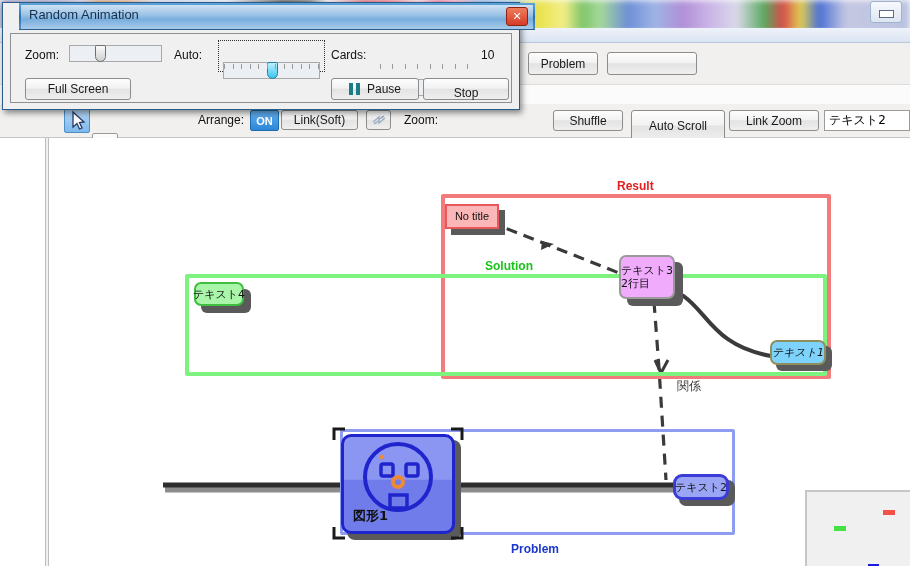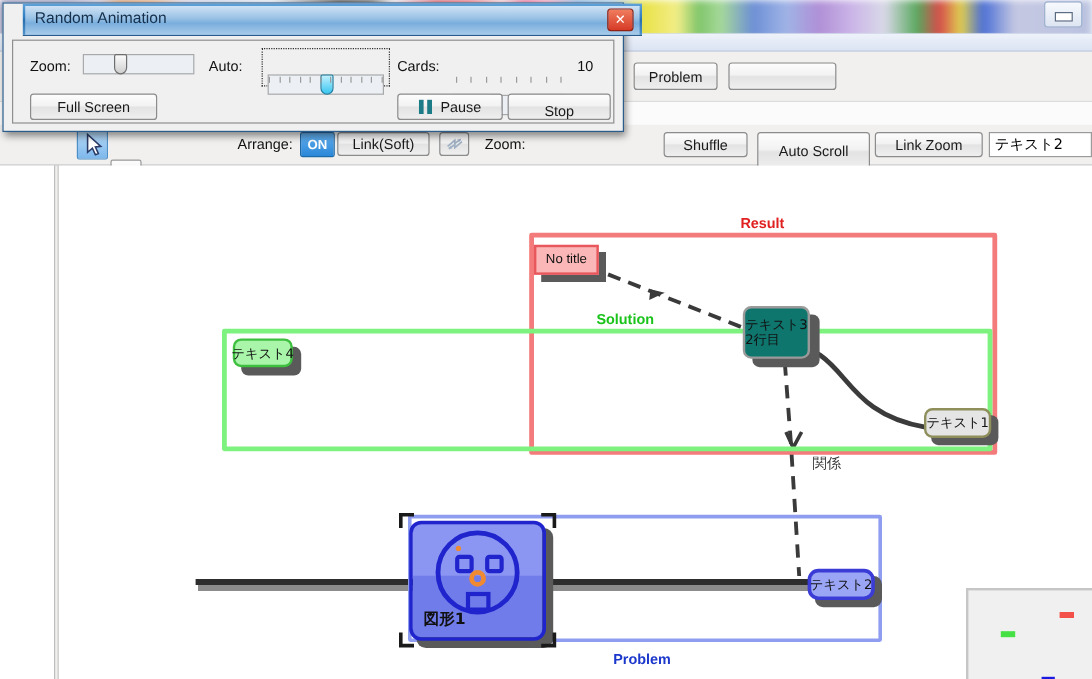--- a/index.html
+++ b/index.html
@@ -205,41 +205,41 @@
     <path d="M116 350 L632 350" fill="none" stroke="#8c8c8c" stroke-width="9"></path>
     <path d="M114 347 L630 347" fill="none" stroke="#2e2e2e" stroke-width="5"></path>
     <path d="M392 338 l-13 9 l13 9" fill="none" stroke="#7a7a7a" stroke-width="4"></path>
     <path d="M390 336 l-13 9 l13 9" fill="none" stroke="#2e2e2e" stroke-width="3"></path>
   </svg>
 
   <div class="region" style="left:392px;top:56px;width:390px;height:185px;border:4px solid #f47b7b;"></div>
   <div class="region-label" style="left:568px;top:41px;color:#e02020;text-align:center;">Result</div>
 
   <div class="region" style="left:136px;top:136px;width:642px;height:102px;border:4px solid #7ef27e;"></div>
-  <div class="region-label" style="left:436px;top:121px;color:#19c319;margin-left:12px;">Solution</div>
+  <div class="region-label" style="left:436px;top:121px;color:#19c319;">Solution</div>
 
   <div class="region" style="left:291px;top:291px;width:395px;height:106px;border:3px solid #8f9df0;"></div>
   <div class="region-label" style="left:462px;top:404px;color:#1c38cc;">Problem</div>
 
   <div class="card-shadow" style="left:402px;top:72px;width:54px;height:25px;"></div>
   <div class="card" style="left:396px;top:66px;width:54px;height:25px;
        background:#fbb7b7;border:2px solid #e8575c;">No title</div>
 
   <div class="card-shadow" style="left:152px;top:151px;width:50px;height:24px;border-radius:6px;"></div>
   <div class="card" style="left:145px;top:144px;width:50px;height:24px;border-radius:7px;
        background:#a9f5a9;border:2px solid #3fbf3f;font-family:'DejaVu Sans',sans-serif;">テキスト4</div>
 
   <div class="card-shadow" style="left:578px;top:124px;width:56px;height:44px;border-radius:6px;"></div>
   <div class="card" style="left:570px;top:117px;width:56px;height:44px;border-radius:7px;
-       background:#0f766e;border:2px solid #9a9a9a;font-family:'DejaVu Sans',sans-serif;">テキスト3
+       background:#f0abfc;border:2px solid #9a9a9a;font-family:'DejaVu Sans',sans-serif;">テキスト3
 2行目</div>
 
   <div class="card-shadow" style="left:727px;top:208px;width:56px;height:25px;border-radius:6px;"></div>
   <div class="card" style="left:721px;top:202px;width:56px;height:25px;border-radius:7px;
-       background:#e5e5e5;border:2px solid #8f8f5c;font-family:'DejaVu Sans',sans-serif;">テキスト1</div>
+       background:#7dd3fc;border:2px solid #8f8f5c;font-family:'DejaVu Sans',sans-serif;font-style:italic;">テキスト1</div>
 
   <div class="card-shadow" style="left:630px;top:342px;width:56px;height:26px;border-radius:7px;"></div>
   <div class="card" style="left:624px;top:336px;width:56px;height:26px;border-radius:9px;
        background:#9aa6f5;border:3px solid #3b3bd6;font-family:'DejaVu Sans',sans-serif;">テキスト2</div>
 
   <div class="card-shadow" style="left:298px;top:302px;width:114px;height:100px;border-radius:8px;"></div>
   <div class="abs" style="left:292px;top:296px;width:114px;height:100px;border-radius:10px;
        background:linear-gradient(180deg,#8b95f2 0%,#8b95f2 45%,#6f7cea 46%,#6f7cea 100%);
        border:3px solid #1f24cc;box-sizing:border-box;">
     <svg width="108" height="94" viewBox="0 0 108 94" style="position:absolute;left:0;top:0;">

